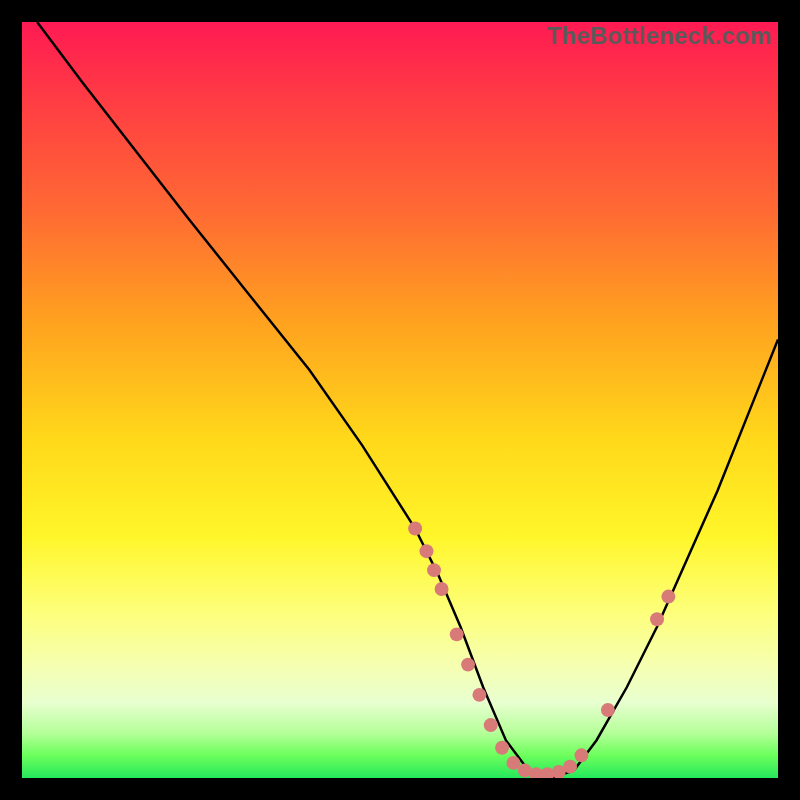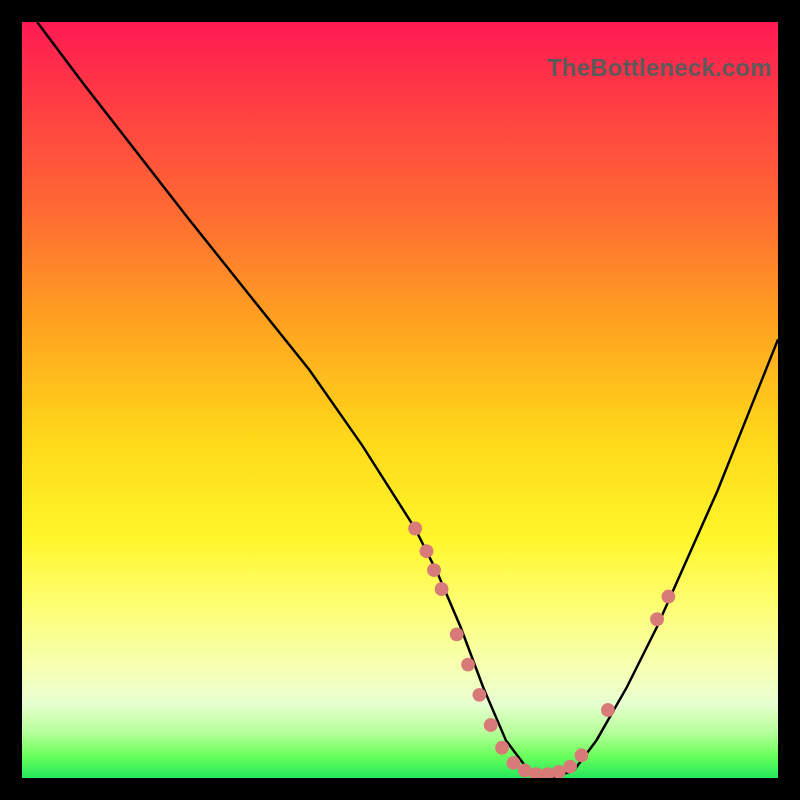--- a/index.html
+++ b/index.html
@@ -45,21 +45,20 @@
   .attribution {
     position: absolute;
     top: 0;
     right: 6px;
     font-family: Arial, Helvetica, sans-serif;
     font-size: 24px;
     font-weight: 600;
     color: #5a5a5a;
     letter-spacing: 0.2px;
     user-select: none;
-    margin-top: 32px;
   }
   svg.curve {
     position: absolute;
     left: 0;
     top: 0;
     width: 100%;
     height: 100%;
   }
 </style>
 </head>

